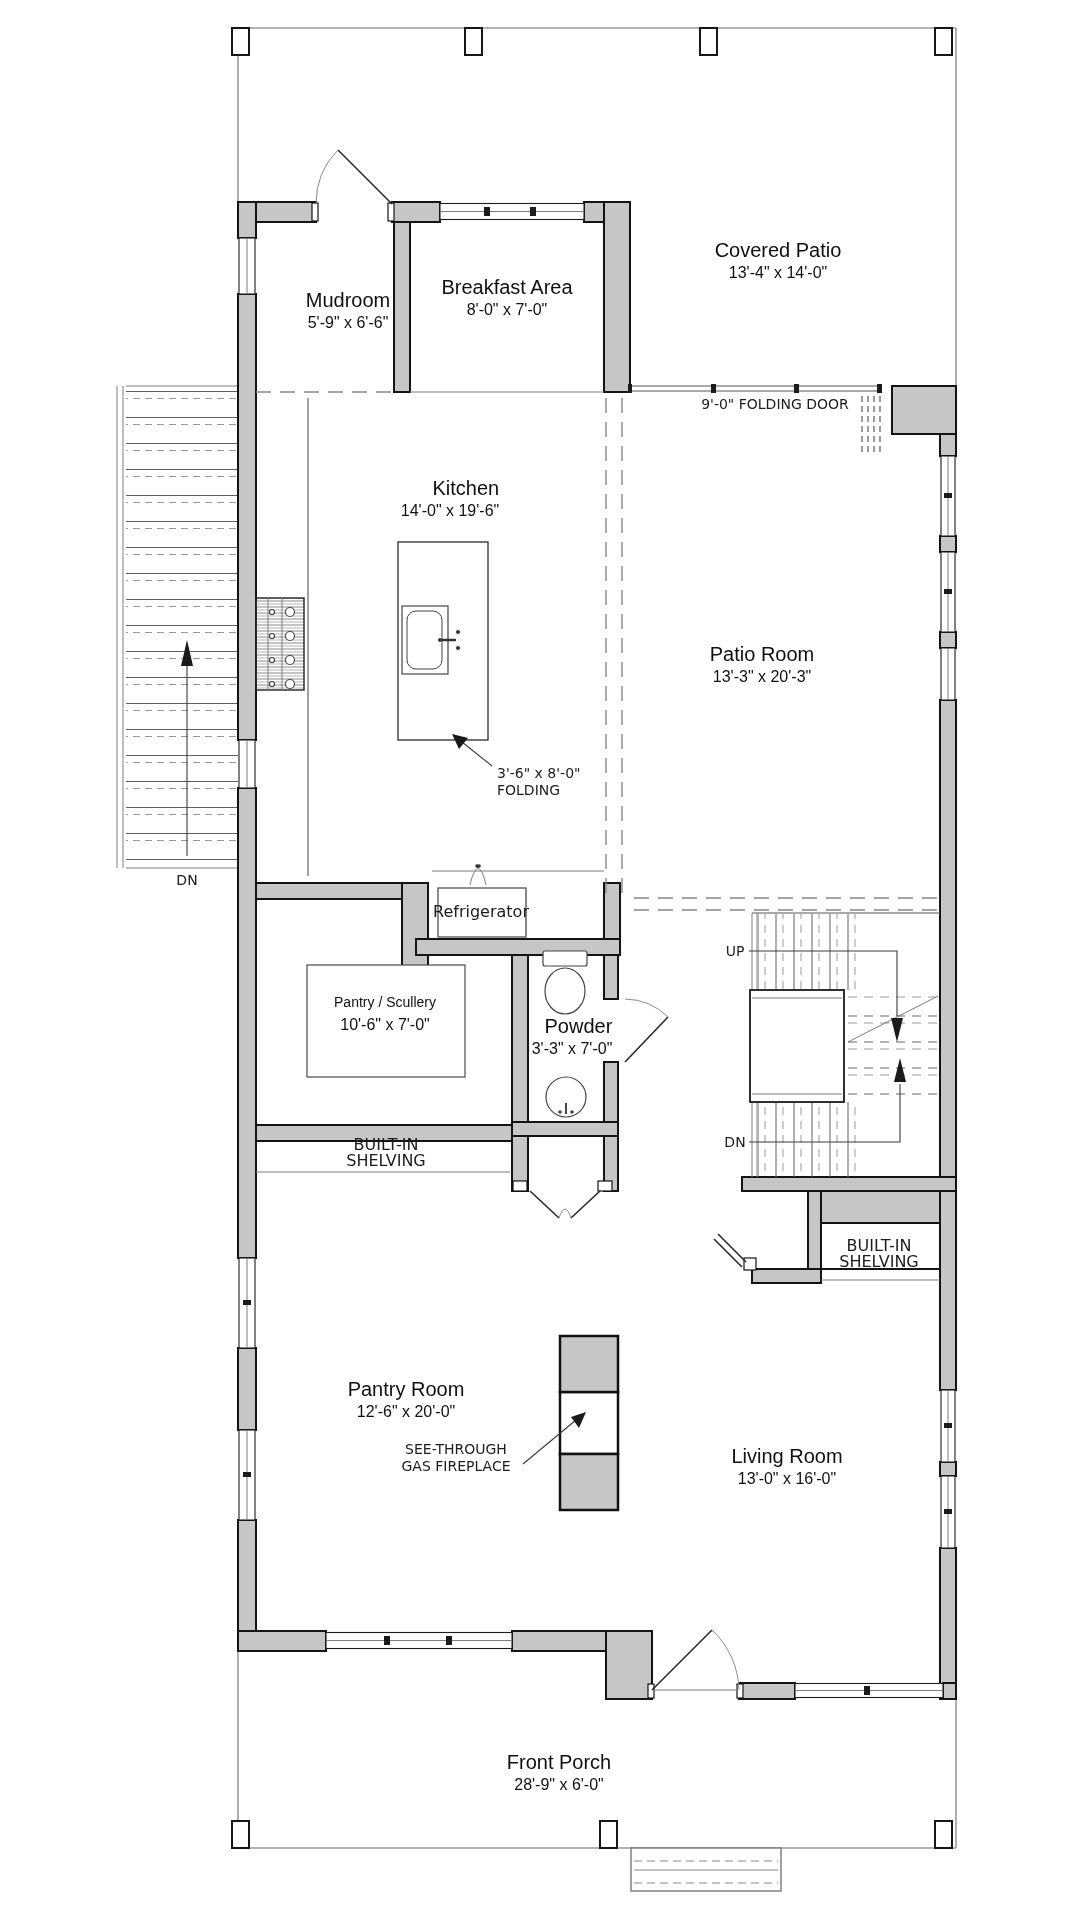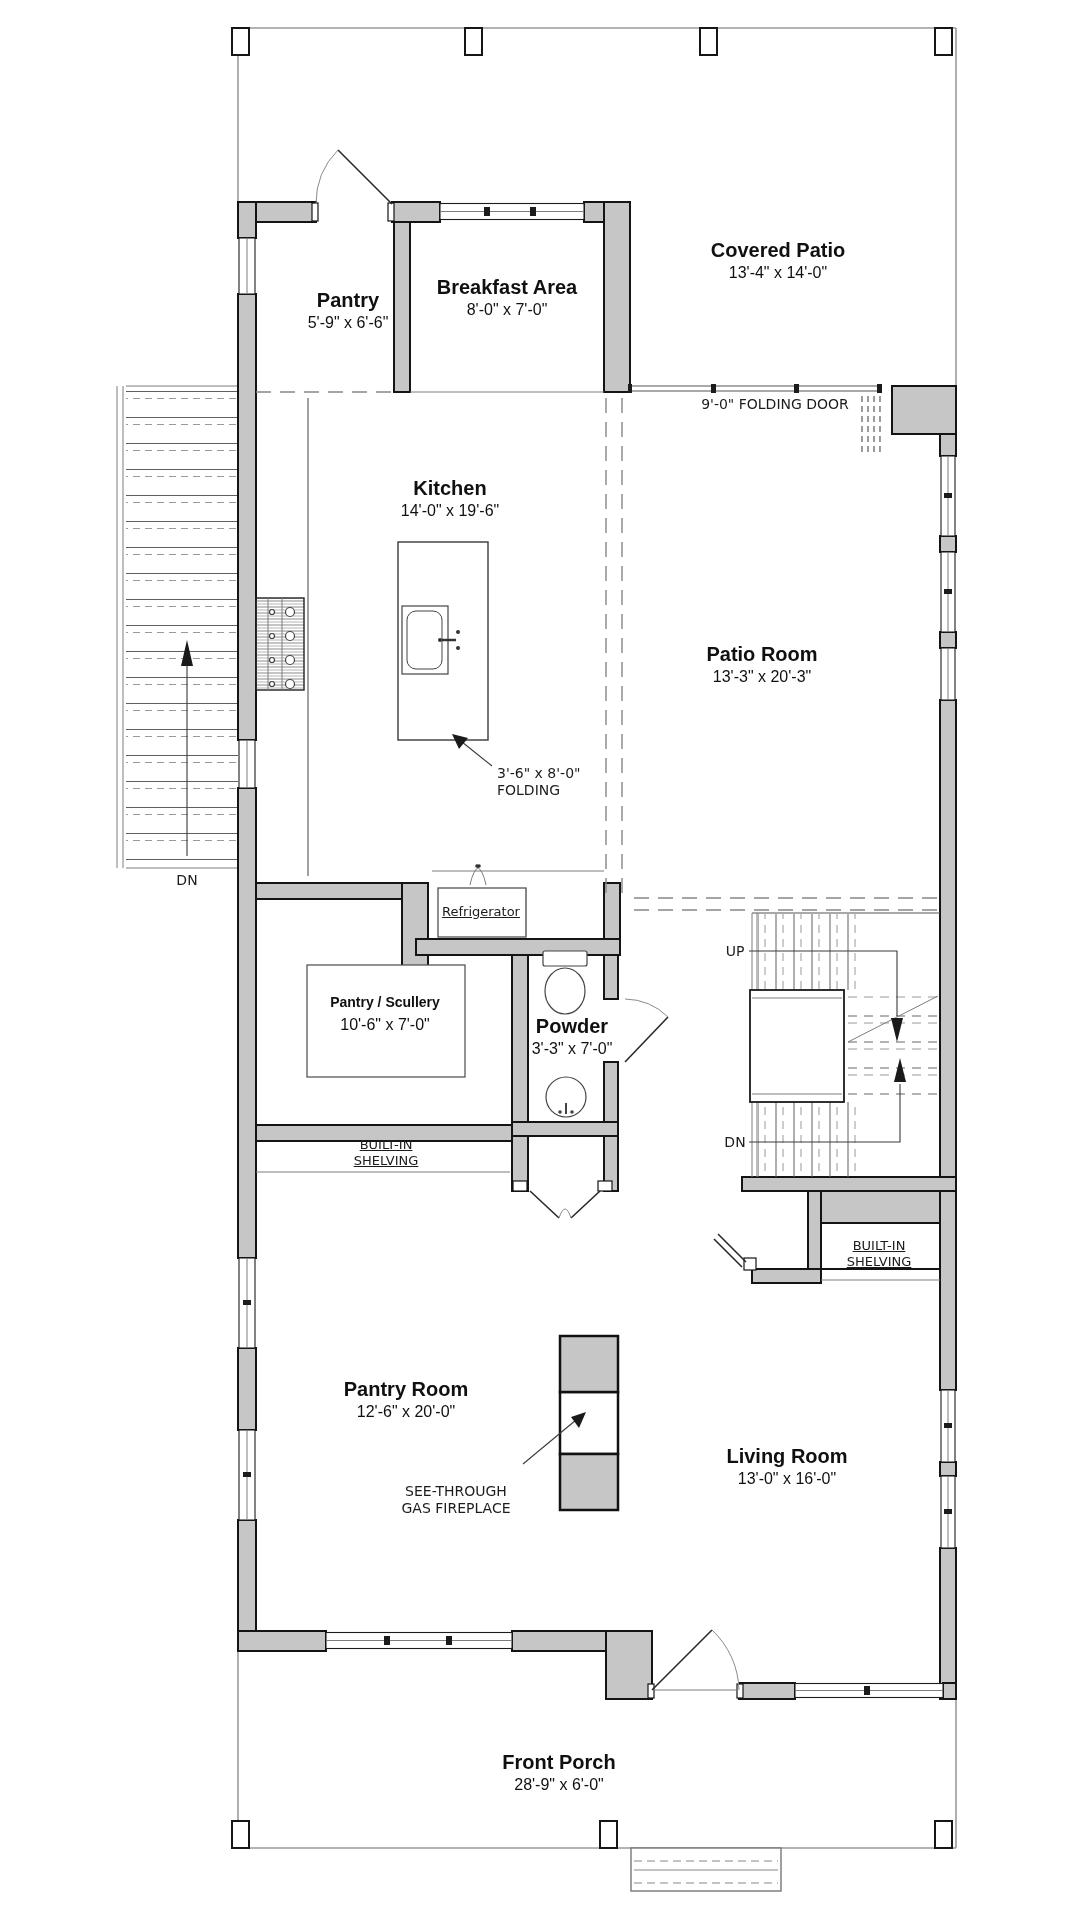--- a/index.html
+++ b/index.html
@@ -20,26 +20,26 @@
   .column{fill:#fff;stroke:#161616;stroke-width:2;}
   .leader{stroke:#3a3a3a;stroke-width:1.1;fill:none;}
   .arrowhead{fill:#1a1a1a;}
   .jamb{fill:#fff;stroke:#141414;stroke-width:1.2;}
   .doorleaf{stroke:#2a2a2a;stroke-width:1.6;fill:none;}
   .doorarc{stroke:#8a8a8a;stroke-width:1;fill:none;}
   .fp{stroke:#111;stroke-width:2.5;}
 
   .room-label{position:absolute;transform:translate(-50%,-50%);text-align:center;
               white-space:nowrap;color:#101010;}
-  .room-name{font-weight:bold;font-size:20px;line-height:22px;}
+  .room-name{font-weight:normal;font-size:20px;line-height:22px;text-align:right;}
   .room-dims{font-size:16px;line-height:20px;margin-top:2px;}
   .annot{position:absolute;transform:translate(-50%,-50%);text-align:center;
          font-family:"DejaVu Sans",sans-serif;font-size:14px;line-height:17px;
          color:#1c1c1c;white-space:nowrap;}
-  .annot.small{font-size:13px;line-height:16px;text-decoration:underline;}
+  .annot.small{font-size:16px;line-height:16px;}
   .annot.left-align{transform:translate(0,-50%);text-align:left;}
 </style>
 </head>
 <body style="background: rgb(255, 255, 255);">
 
 <div id="plan">
 
 <svg width="1080" height="1920" viewBox="0 0 1080 1920">
   <defs>
     <pattern id="padH" patternUnits="userSpaceOnUse" width="12" height="26">
@@ -307,21 +307,21 @@
     <line x1="634" y1="1870" x2="778" y2="1870" stroke="#888" stroke-width="1.2"></line>
     <path d="M634 1883H778" stroke="#888" stroke-width="1.2" stroke-dasharray="8 5" fill="none"></path>
   </g>
 </svg>
 
 <div class="room-label" style="left:778px;top:261px">
   <div class="room-name">Covered Patio</div>
   <div class="room-dims">13'-4" x 14'-0"</div>
 </div>
 <div class="room-label" style="left:348px;top:311px">
-  <div class="room-name">Pantry</div>
+  <div class="room-name">Mudroom</div>
   <div class="room-dims">5'-9" x 6'-6"</div>
 </div>
 <div class="room-label" style="left:507px;top:298px">
   <div class="room-name">Breakfast Area</div>
   <div class="room-dims">8'-0" x 7'-0"</div>
 </div>
 <div class="room-label" style="left:450px;top:499px">
   <div class="room-name">Kitchen</div>
   <div class="room-dims">14'-0" x 19'-6"</div>
 </div>
@@ -357,21 +357,21 @@
 </div>
 <div class="annot small" style="left:481px;top:912px">Refrigerator</div>
 <div class="annot small" style="left:386px;top:1153px">
   <div>BUILT-IN</div>
   <div>SHELVING</div>
 </div>
 <div class="annot small" style="left:879px;top:1254px">
   <div>BUILT-IN</div>
   <div>SHELVING</div>
 </div>
-<div class="annot" style="left:456px;top:1500px">
+<div class="annot" style="left:456px;top:1458px">
   <div>SEE-THROUGH</div>
   <div>GAS FIREPLACE</div>
 </div>
 <div class="annot" style="left:735px;top:951px">UP</div>
 <div class="annot" style="left:735px;top:1142px">DN</div>
 <div class="annot" style="left:187px;top:880px">DN</div>
 
 </div>
 
 </body></html>

